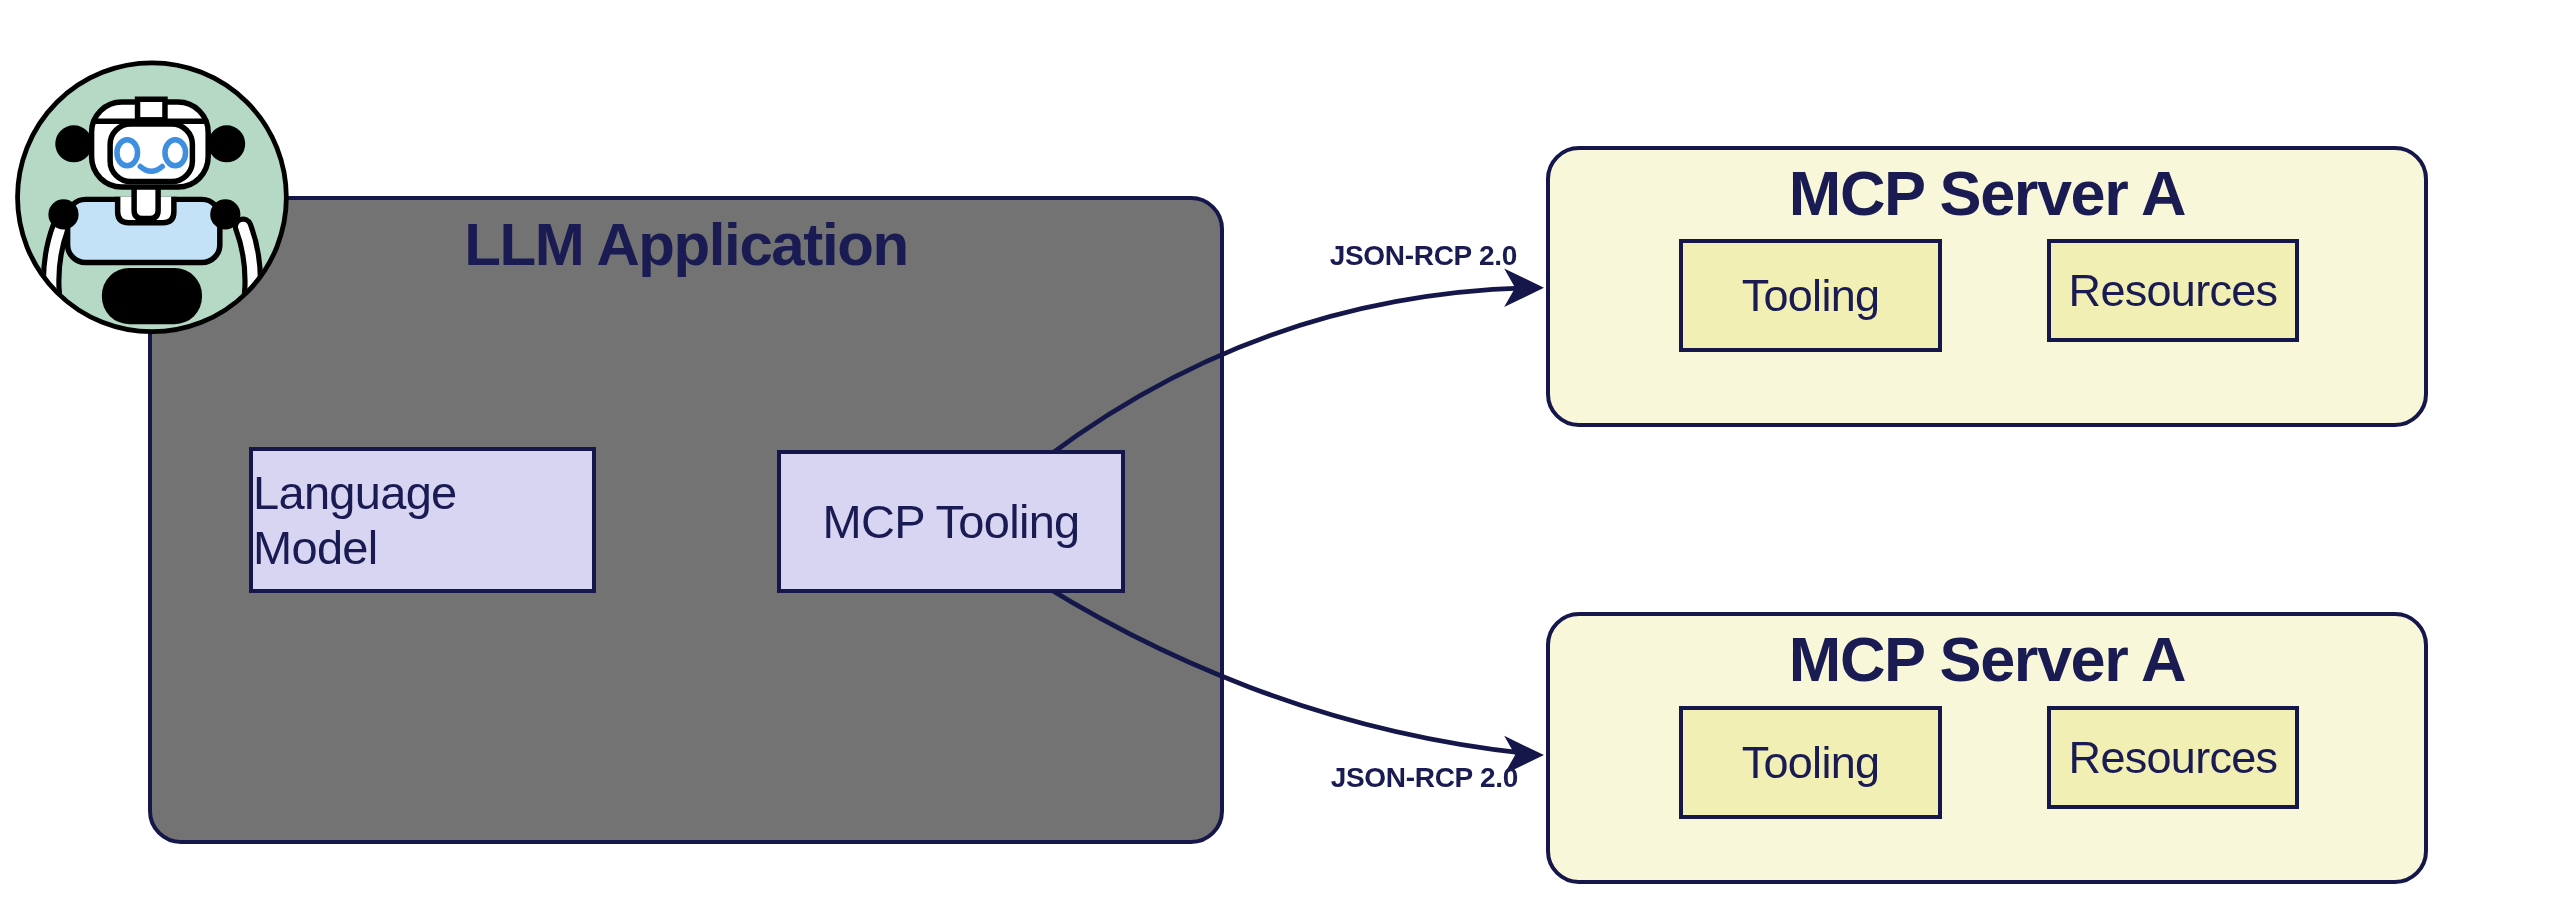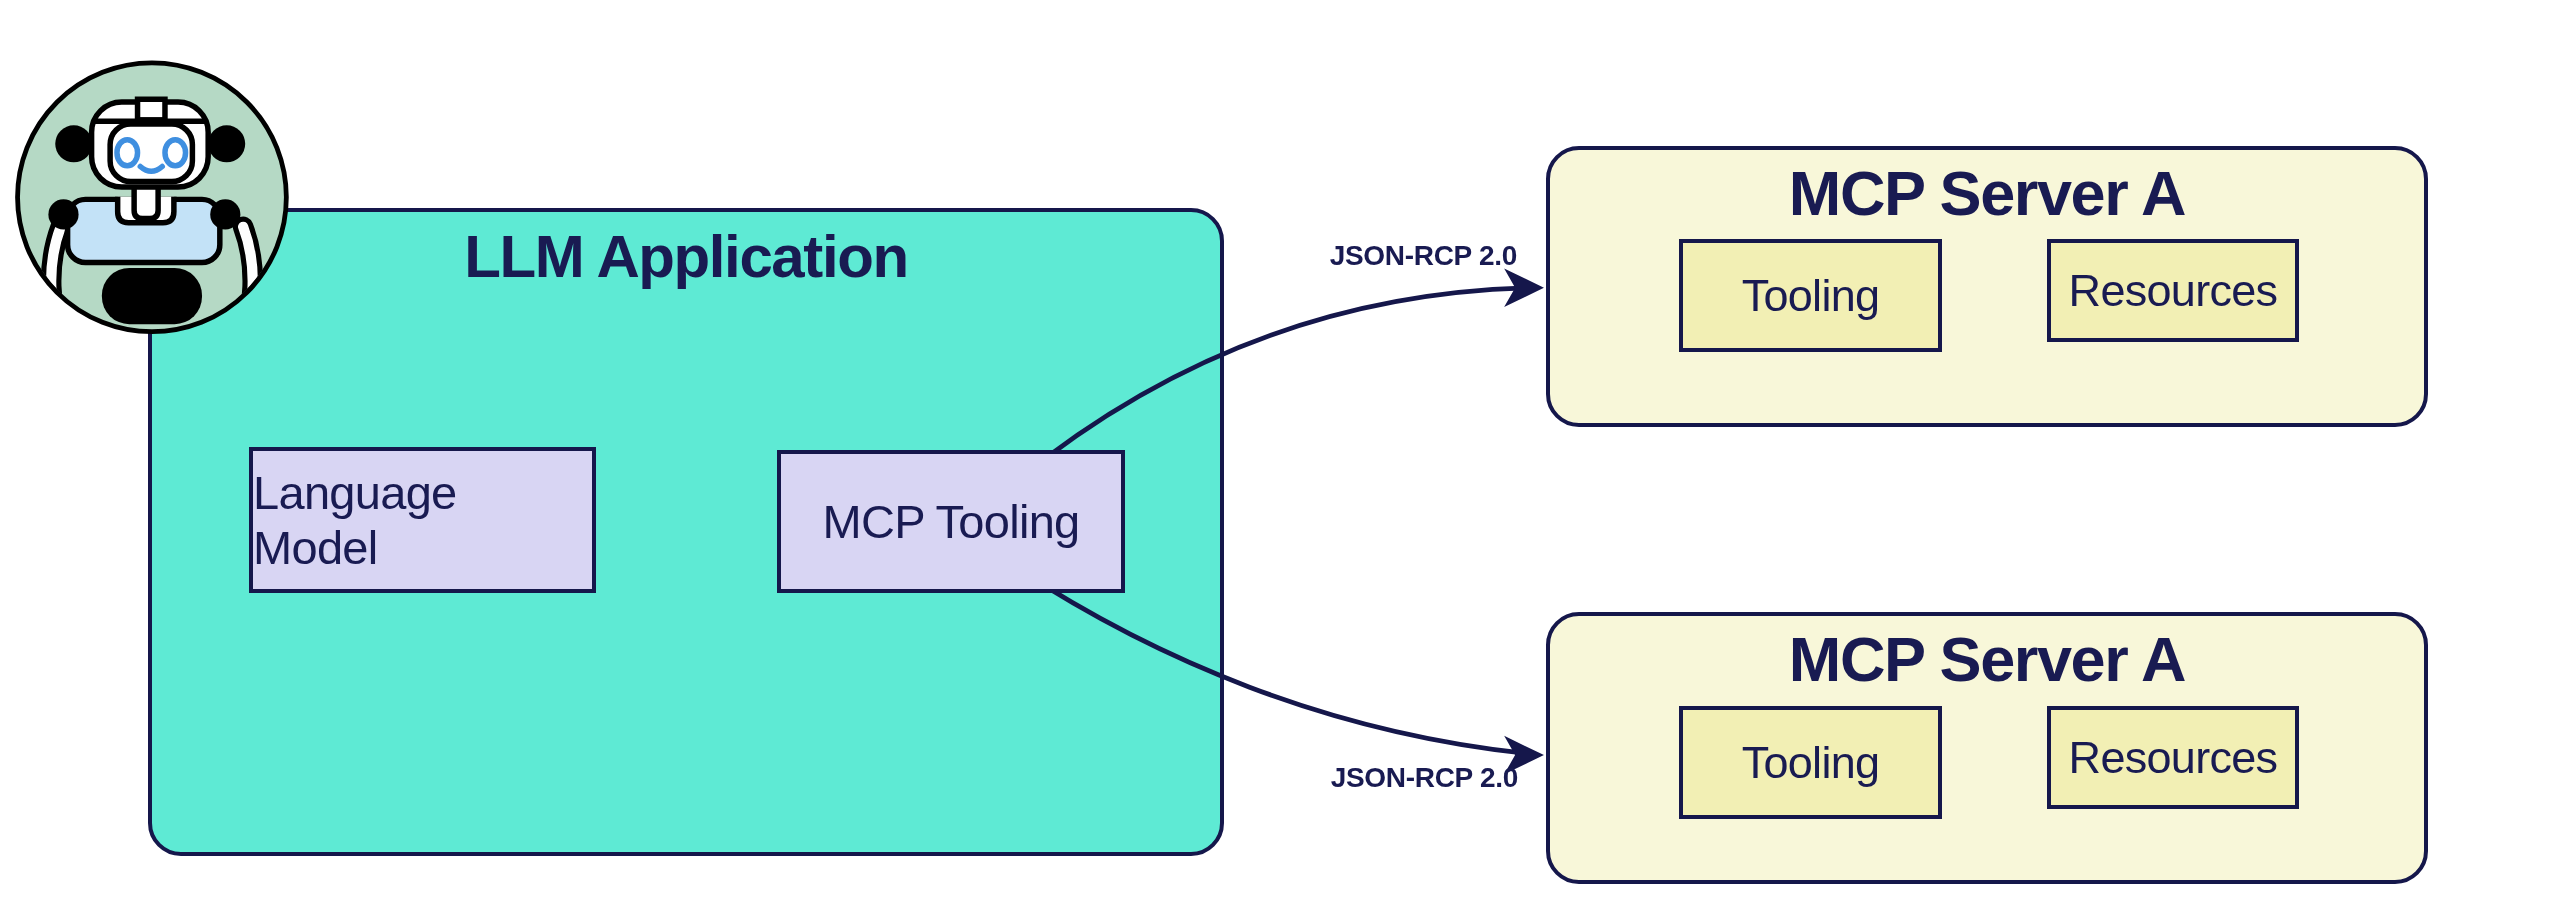--- a/index.html
+++ b/index.html
@@ -2,21 +2,21 @@
 <html style="font-size:11px"><head>
 <meta charset="utf-8">
 <style>
   html,body{margin:0;padding:0;background:#ffffff;}
   #stage{
     position:relative;width:2576px;height:898px;background:#ffffff;
     font-family:"Liberation Sans", sans-serif;color:#191b52;overflow:hidden;
   }
   .box{position:absolute;border:4.1px solid #15174b;box-sizing:border-box;}
   .rounded{border-radius:33px;}
-  .app-box{left:148px;top:208px;width:1076px;height:648px;background:#5eead4;}
+  .app-box{left:148px;top:196px;width:1076px;height:648px;background:#737373;}
   .group-title{position:absolute;left:0;right:0;text-align:center;font-weight:bold;letter-spacing:-1.4px;}
   .app-title{top:9.6px;font-size:60px;}
   .node{display:flex;align-items:center;justify-content:center;font-size:47px;letter-spacing:-0.7px;}
   .purple{background:#d8d5f3;}
   .lm-box{left:249px;top:447px;width:347px;height:146px;}
   .client-box{left:777px;top:450px;width:348px;height:143px;}
   .server{background:#f8f7d9;padding-left:32px;}
   .server-a{left:1546px;top:146px;width:882px;height:281px;}
   .server-b{left:1546px;top:612px;width:882px;height:272px;}
   .server-title{top:6.9px;font-size:63px;}

